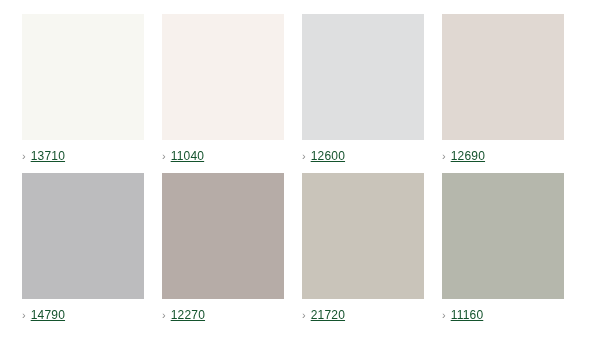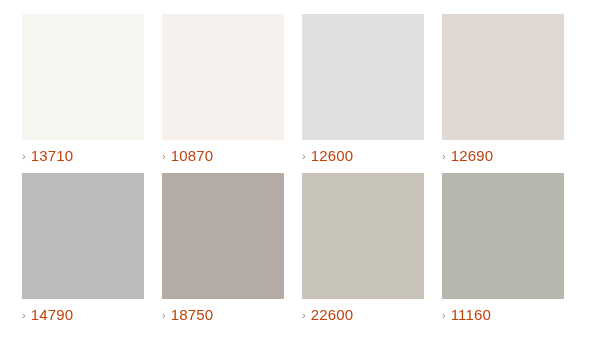--- a/index.html
+++ b/index.html
@@ -57,44 +57,45 @@
   .chevron-icon {
     display: inline-block;
     font-size: 11px;
     line-height: 16px;
     color: #8c8c8c;
     font-family: "Liberation Sans", sans-serif;
     flex: 0 0 auto;
   }
 
   .swatch-code {
-    font-size: 15px;
+    font-size: 12px;
     line-height: 16px;
-    color: #c2410c;
+    color: #14532d;
     letter-spacing: 0.2px;
     font-family: "Liberation Sans", sans-serif;
     flex: 0 0 auto;
+    text-decoration: underline;
   }
 </style>
 </head>
 <body style="background: rgb(255, 255, 255);">
 
 <div id="swatch-grid">
     <div class="swatch-cell">
       <div class="swatch-chip" style="background-color: rgb(247, 247, 242);"></div>
       <div class="swatch-label">
         <span class="chevron-icon">›</span>
         <span class="swatch-code">13710</span>
       </div>
     </div>
     <div class="swatch-cell">
       <div class="swatch-chip" style="background-color: rgb(247, 241, 237);"></div>
       <div class="swatch-label">
         <span class="chevron-icon">›</span>
-        <span class="swatch-code">10870</span>
+        <span class="swatch-code">11040</span>
       </div>
     </div>
     <div class="swatch-cell">
       <div class="swatch-chip" style="background-color: rgb(222, 223, 224);"></div>
       <div class="swatch-label">
         <span class="chevron-icon">›</span>
         <span class="swatch-code">12600</span>
       </div>
     </div>
     <div class="swatch-cell">
@@ -108,28 +109,28 @@
       <div class="swatch-chip" style="background-color: rgb(188, 188, 190);"></div>
       <div class="swatch-label">
         <span class="chevron-icon">›</span>
         <span class="swatch-code">14790</span>
       </div>
     </div>
     <div class="swatch-cell">
       <div class="swatch-chip" style="background-color: rgb(182, 172, 167);"></div>
       <div class="swatch-label">
         <span class="chevron-icon">›</span>
-        <span class="swatch-code">18750</span>
+        <span class="swatch-code">12270</span>
       </div>
     </div>
     <div class="swatch-cell">
       <div class="swatch-chip" style="background-color: rgb(201, 196, 186);"></div>
       <div class="swatch-label">
         <span class="chevron-icon">›</span>
-        <span class="swatch-code">22600</span>
+        <span class="swatch-code">21720</span>
       </div>
     </div>
     <div class="swatch-cell">
       <div class="swatch-chip" style="background-color: rgb(181, 183, 172);"></div>
       <div class="swatch-label">
         <span class="chevron-icon">›</span>
         <span class="swatch-code">11160</span>
       </div>
     </div>
   </div>

